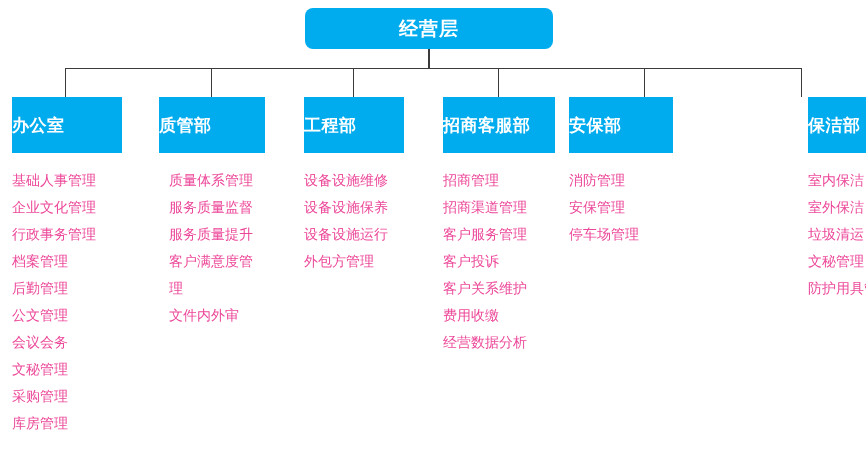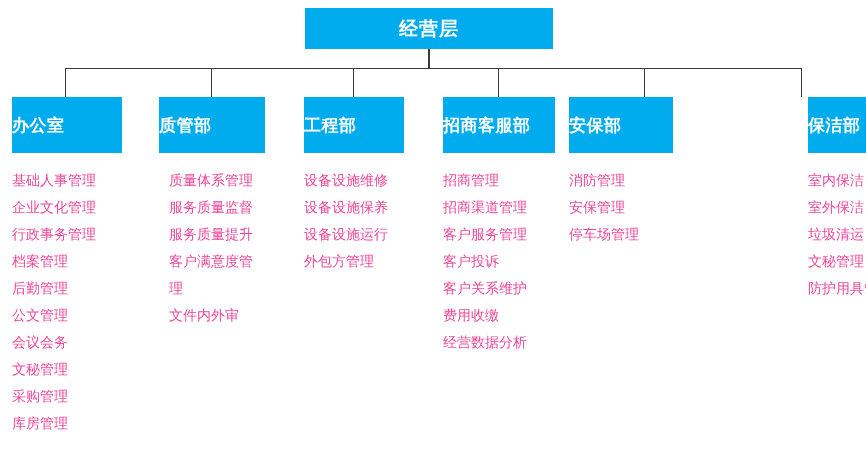--- a/index.html
+++ b/index.html
@@ -23,20 +23,21 @@
   .root-box {
     position: absolute;
     left: 305px;
     top: 8px;
     width: 248px;
     height: 41px;
     background: #00ACEE;
     display: flex;
     align-items: center;
     justify-content: center;
+    border-radius: 8px;
   }
   .root-label {
     color: #ffffff;
     font-size: 19px;
     font-weight: bold;
     letter-spacing: 1px;
     line-height: 1;
   }
 
   

